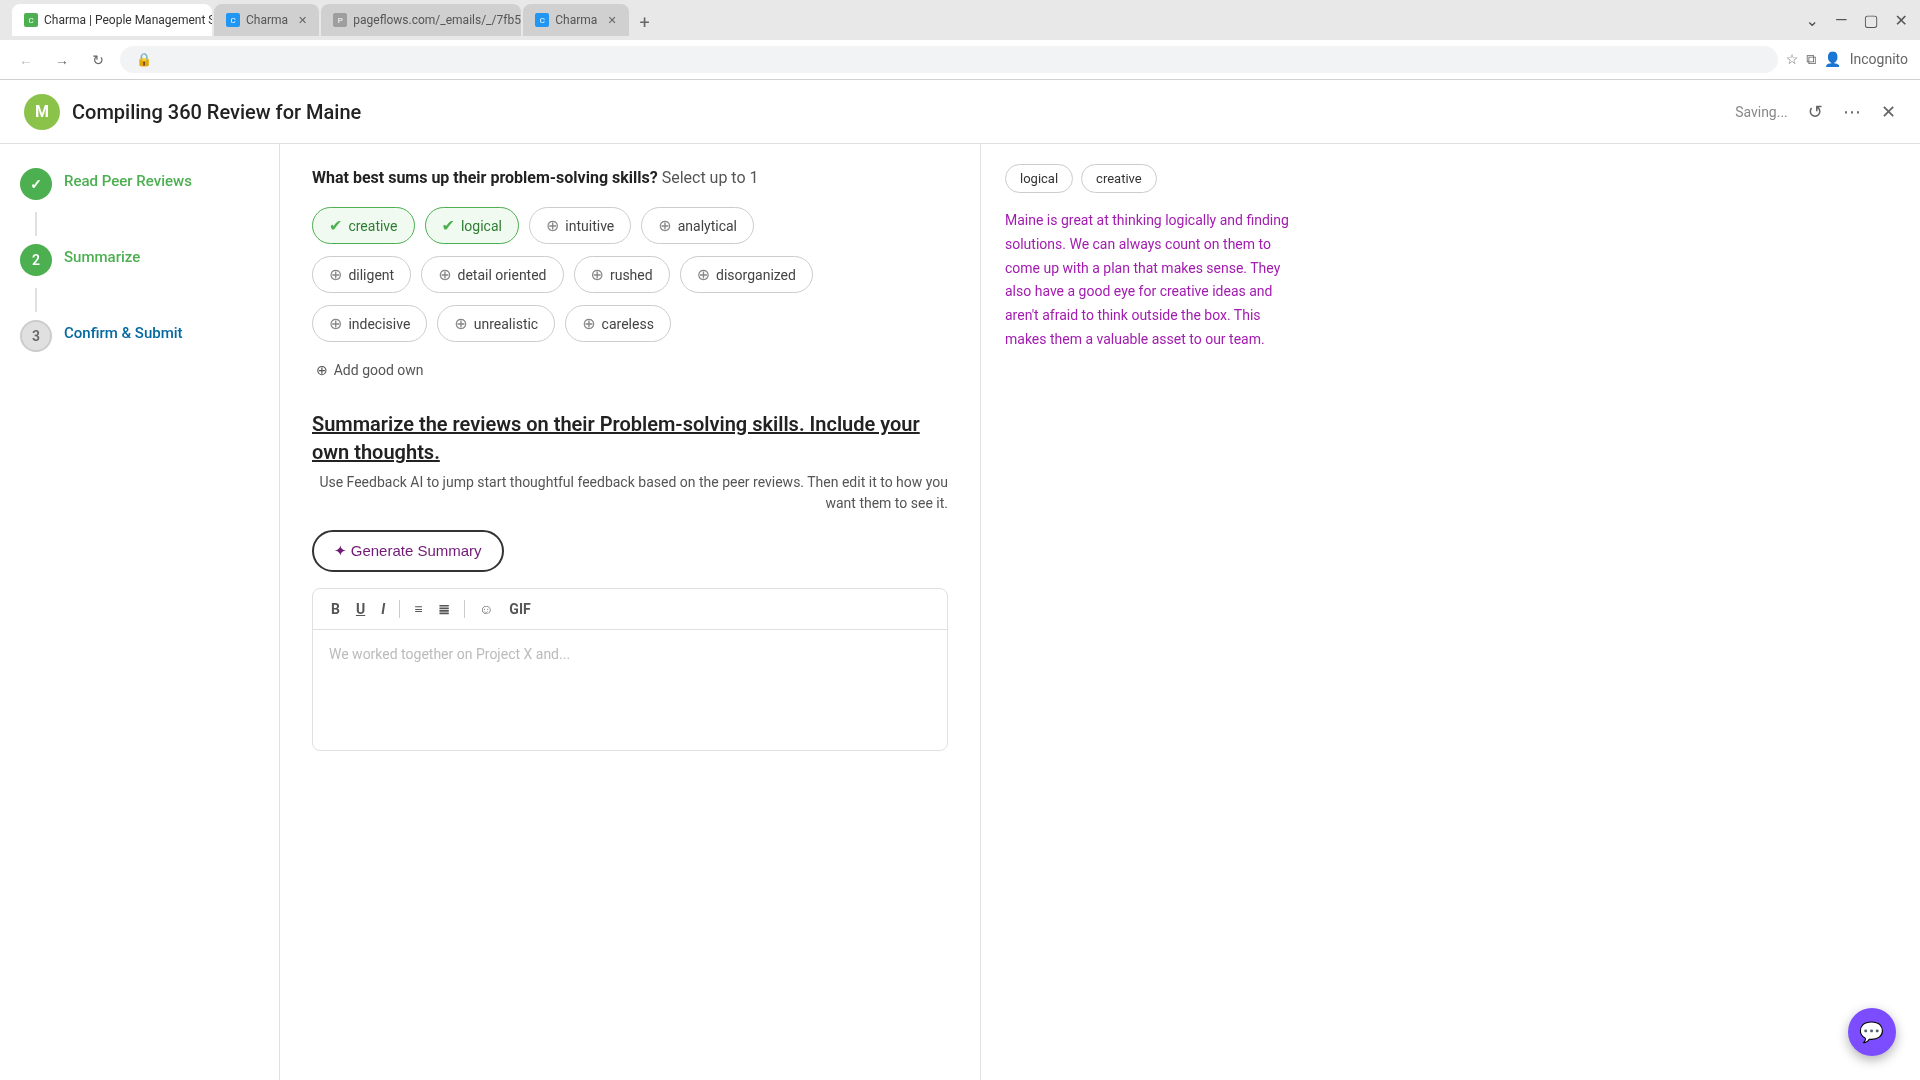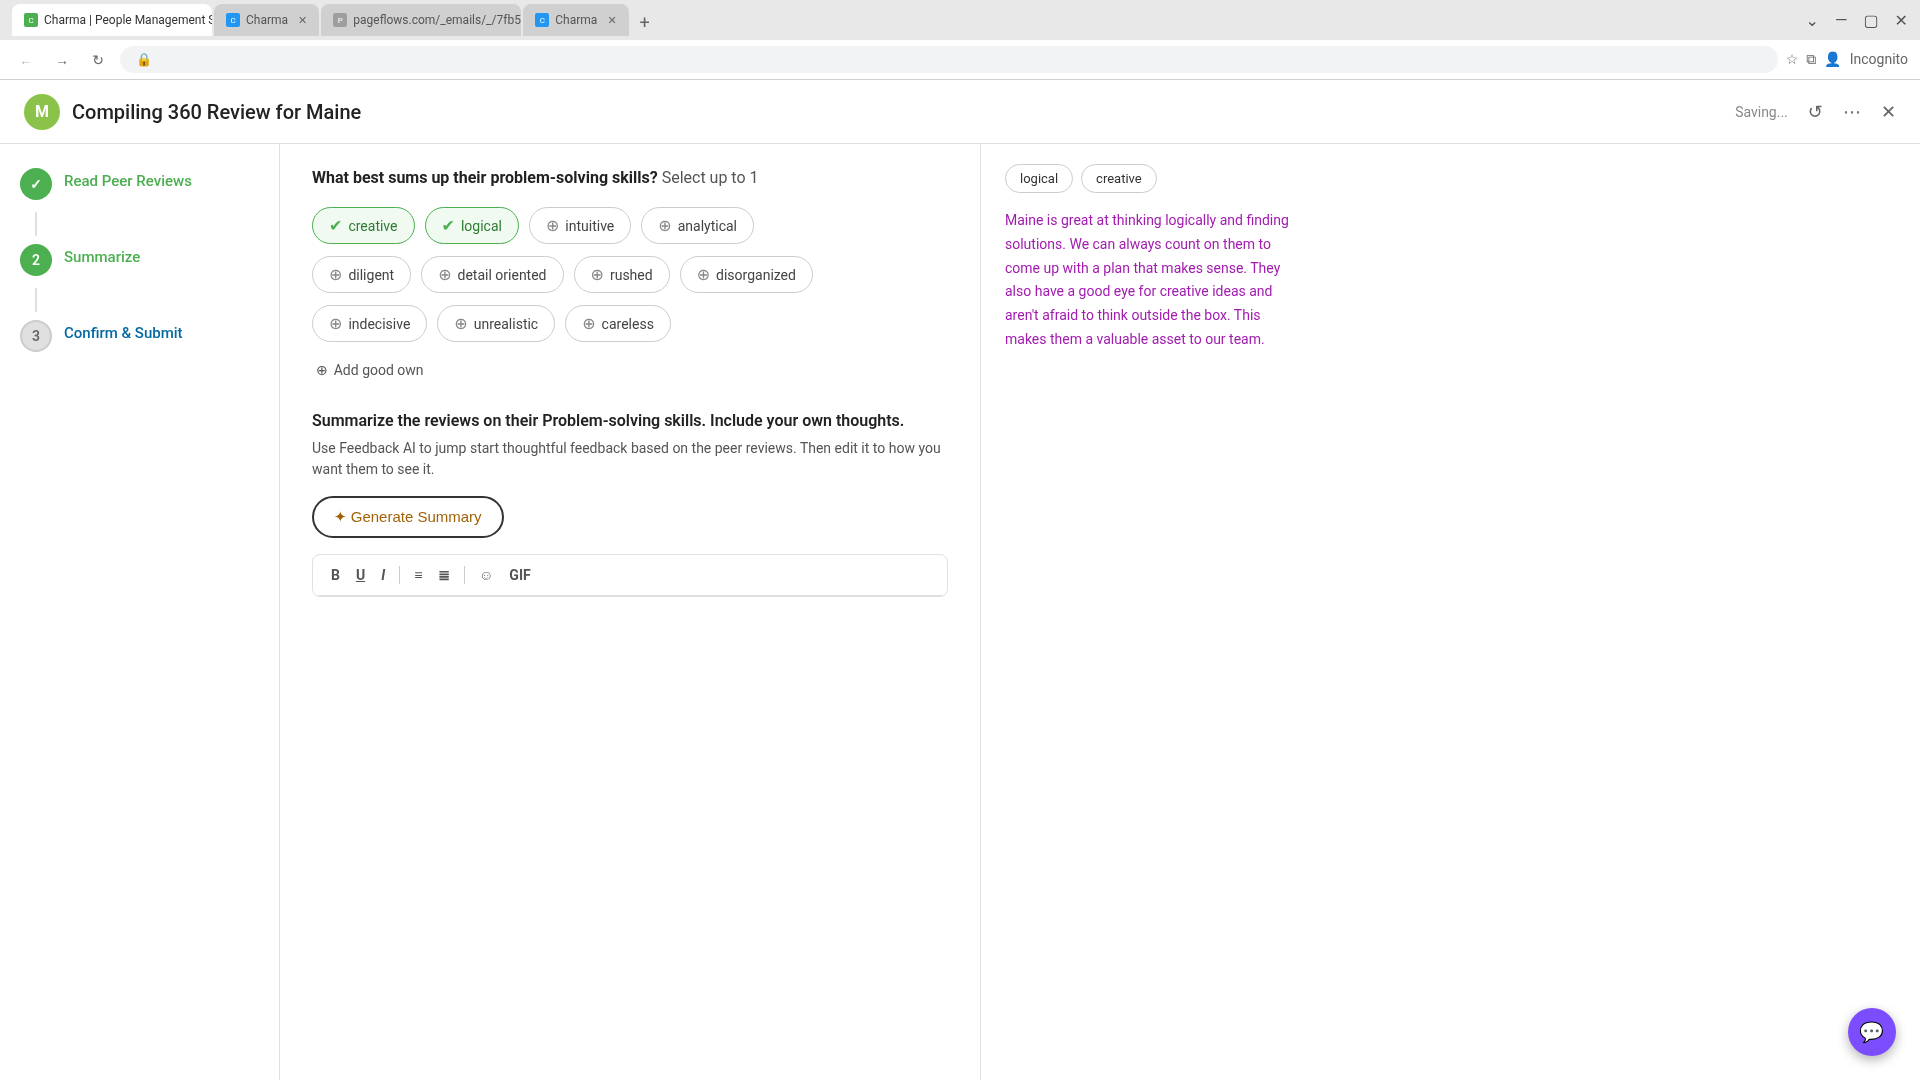--- a/index.html
+++ b/index.html
@@ -54,24 +54,24 @@
 
     .tags-row { display: flex; flex-wrap: wrap; gap: 10px; margin-bottom: 12px; }
     .tag { display: flex; align-items: center; gap: 6px; padding: 8px 16px; border: 1.5px solid #ccc; border-radius: 24px; font-size: 14px; color: #444; cursor: pointer; background: white; }
     .tag.selected-green { border-color: #4CAF50; background: #f0faf0; color: #2e7d32; }
     .tag .tag-icon { font-size: 16px; }
     .tag.selected-green .tag-icon { color: #4CAF50; }
     .tag:not(.selected-green) .tag-icon { color: #888; }
 
     .add-own-btn { display: flex; align-items: center; gap: 6px; color: #555; font-size: 14px; cursor: pointer; padding: 8px 4px; }
 
-    .summarize-heading { font-size: 16px; font-weight: 600; color: #222; margin: 24px 0 6px 0; line-height: 1.4; }
-    .summarize-subtext { font-size: 14px; color: #555; line-height: 1.5; margin-bottom: 16px; }
-
-    .generate-btn { display: flex; align-items: center; gap: 8px; padding: 10px 20px; border: 2px solid #333; border-radius: 24px; background: white; font-size: 15px; color: #a16207; cursor: pointer; font-weight: 500; margin-bottom: 16px; }
+    .summarize-heading { font-size: 20px; font-weight: 600; color: #222; margin: 24px 0 6px 0; line-height: 1.4; text-decoration: underline; }
+    .summarize-subtext { font-size: 14px; color: #555; line-height: 1.5; margin-bottom: 16px; text-align: right; }
+
+    .generate-btn { display: flex; align-items: center; gap: 8px; padding: 10px 20px; border: 2px solid #333; border-radius: 24px; background: white; font-size: 15px; color: #701a75; cursor: pointer; font-weight: 500; margin-bottom: 16px; }
 
     .editor-container { border: 1px solid #e0e0e0; border-radius: 8px; overflow: hidden; }
     .editor-toolbar { display: flex; align-items: center; padding: 8px 12px; border-bottom: 1px solid #e0e0e0; gap: 4px; }
     .toolbar-btn { padding: 4px 6px; color: #555; font-size: 14px; cursor: pointer; border-radius: 3px; font-weight: bold; }
     .toolbar-separator { width: 1px; height: 18px; background: #ccc; margin: 0 4px; }
     .editor-body { min-height: 120px; padding: 16px; font-size: 14px; color: #bbb; }
 
     
     .right-panel { width: 340px; padding: 20px 24px; border-left: 1px solid #e0e0e0; flex-shrink: 0; }
     .right-tags { display: flex; gap: 8px; margin-bottom: 16px; }
@@ -238,20 +238,23 @@
           <span class="toolbar-btn">B</span>
           <span class="toolbar-btn" style="text-decoration:underline">U</span>
           <span class="toolbar-btn" style="font-style:italic">I</span>
           <div class="toolbar-separator"></div>
           <span class="toolbar-btn">≡</span>
           <span class="toolbar-btn">≣</span>
           <div class="toolbar-separator"></div>
           <span class="toolbar-btn">☺</span>
           <span class="toolbar-btn">GIF</span>
         </div>
+        <div class="editor-body">
+          <span>We worked together on Project X and...</span>
+        </div>
       </div>
     </div>
 
     <div class="right-panel">
       <div class="right-tags">
         <div class="right-tag">logical</div>
         <div class="right-tag">creative</div>
       </div>
       <p class="peer-review-text">Maine is great at thinking logically and finding solutions. We can always count on them to come up with a plan that makes sense. They also have a good eye for creative ideas and aren't afraid to think outside the box. This makes them a valuable asset to our team.</p>
     </div>

